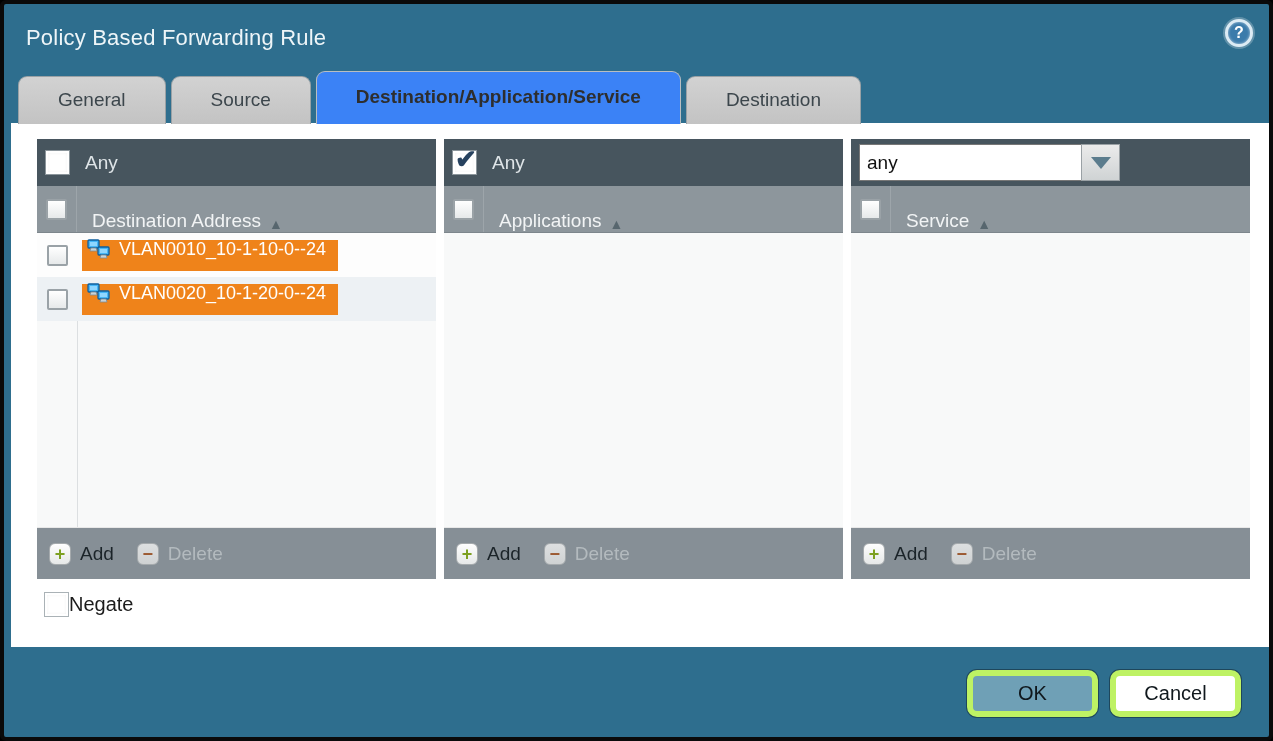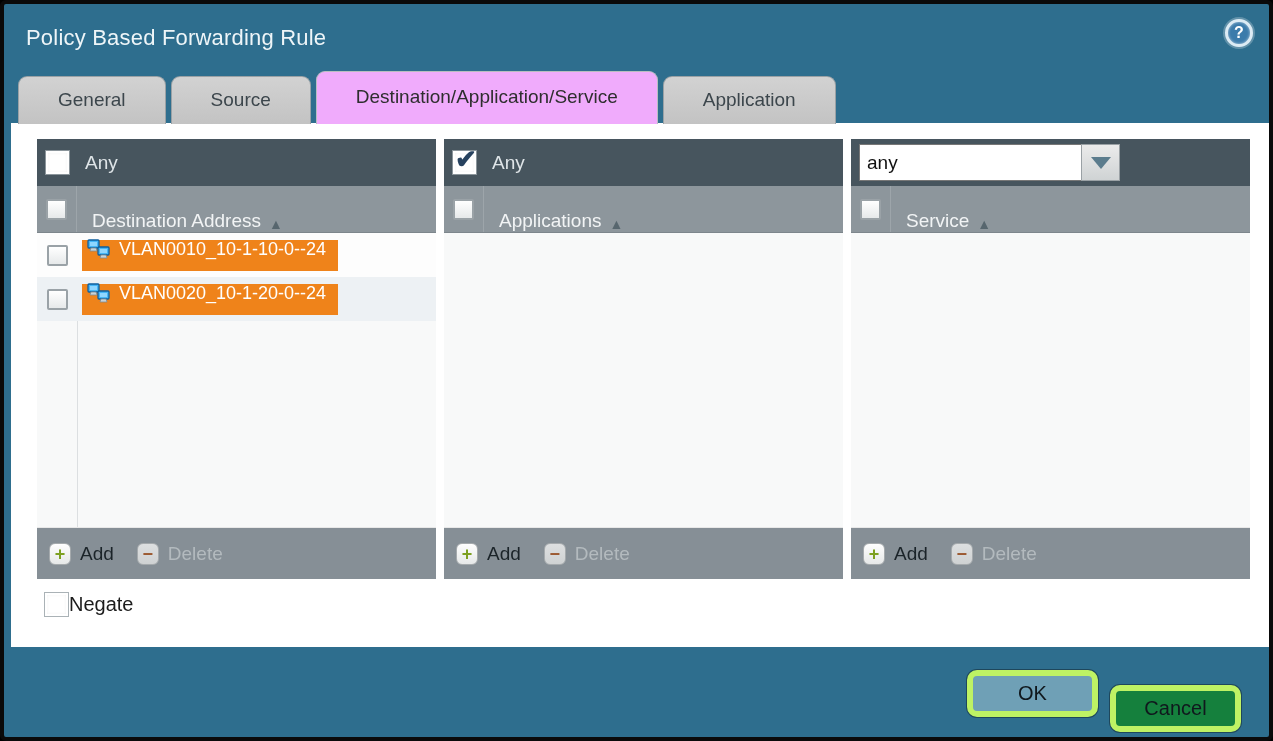--- a/index.html
+++ b/index.html
@@ -20,22 +20,22 @@
     box-shadow:0 0 0 2px rgba(255,255,255,.25), inset 0 0 3px rgba(255,255,255,.6); cursor:pointer; }
 
   
   .tabs { position:absolute; left:14px; top:67px; height:53px; display:flex; gap:5px; align-items:flex-end; z-index:3; }
   .tab {
     height:48px; line-height:46px; padding:0 39px; font-size:19px; color:#3c464c;
     background:linear-gradient(180deg,#d2d2d2,#c3c3c3);
     border:1px solid #9aa1a5; border-bottom:none; border-radius:9px 9px 0 0; cursor:pointer;
   }
   .tab.active {
-    height:53px; line-height:50px; background:#f0abfc; color:#2e2e2e;
-    border-color:#b9bec1; position:relative; z-index:4;
+    height:53px; line-height:50px; background:#3b82f6; color:#2e2e2e;
+    border-color:#b9bec1; position:relative; z-index:4;font-weight:bold;
   }
 
   
   .panel { position:absolute; left:7px; top:119px; width:1259px; height:524px; background:#ffffff; z-index:2; }
 
   .columns { display:flex; gap:8px; margin:16px 20px 0 26px; height:440px; }
   .col { flex:1; display:flex; flex-direction:column; min-width:0; }
 
   .col-topbar { height:47px; background:#47555e; display:flex; align-items:center; padding:3px 8px; flex:none; }
   .topbar-label { color:#dfe5e8; font-size:19px; margin-left:15px; }
@@ -83,35 +83,35 @@
 
   
   .negate { display:flex; align-items:center; margin:13px 0 0 33px; }
   .negate-label { font-size:20px; color:#1c1c1c; }
 
   
   .actions { position:absolute; top:666px; right:28px; display:flex; gap:12px; }
   .btn { width:131px; height:47px; border-radius:10px; border:6px solid #bef264; font-size:20px; color:#10181d;
          box-shadow:0 0 0 1px rgba(0,0,0,.35); cursor:pointer; font-family:"Liberation Sans",sans-serif; }
   .btn.ok { background:#6fa0b6; }
-  .btn.cancel { background:#15803d;margin-top:15px; }
+  .btn.cancel { background:#ffffff; }
 </style>
 </head>
 <body>
 
 <div class="screen">
 
   <div class="title">Policy Based Forwarding Rule</div>
   <div class="help">?</div>
 
   <div class="tabs">
     <div class="tab">General</div>
     <div class="tab">Source</div>
     <div class="tab active">Destination/Application/Service</div>
-    <div class="tab">Application</div>
+    <div class="tab">Destination</div>
   </div>
 
   <div class="panel">
     <div class="columns">
 
       <div class="col">
         <div class="col-topbar">
           <span class="cb big"></span>
           <span class="topbar-label">Any</span>
         </div>

